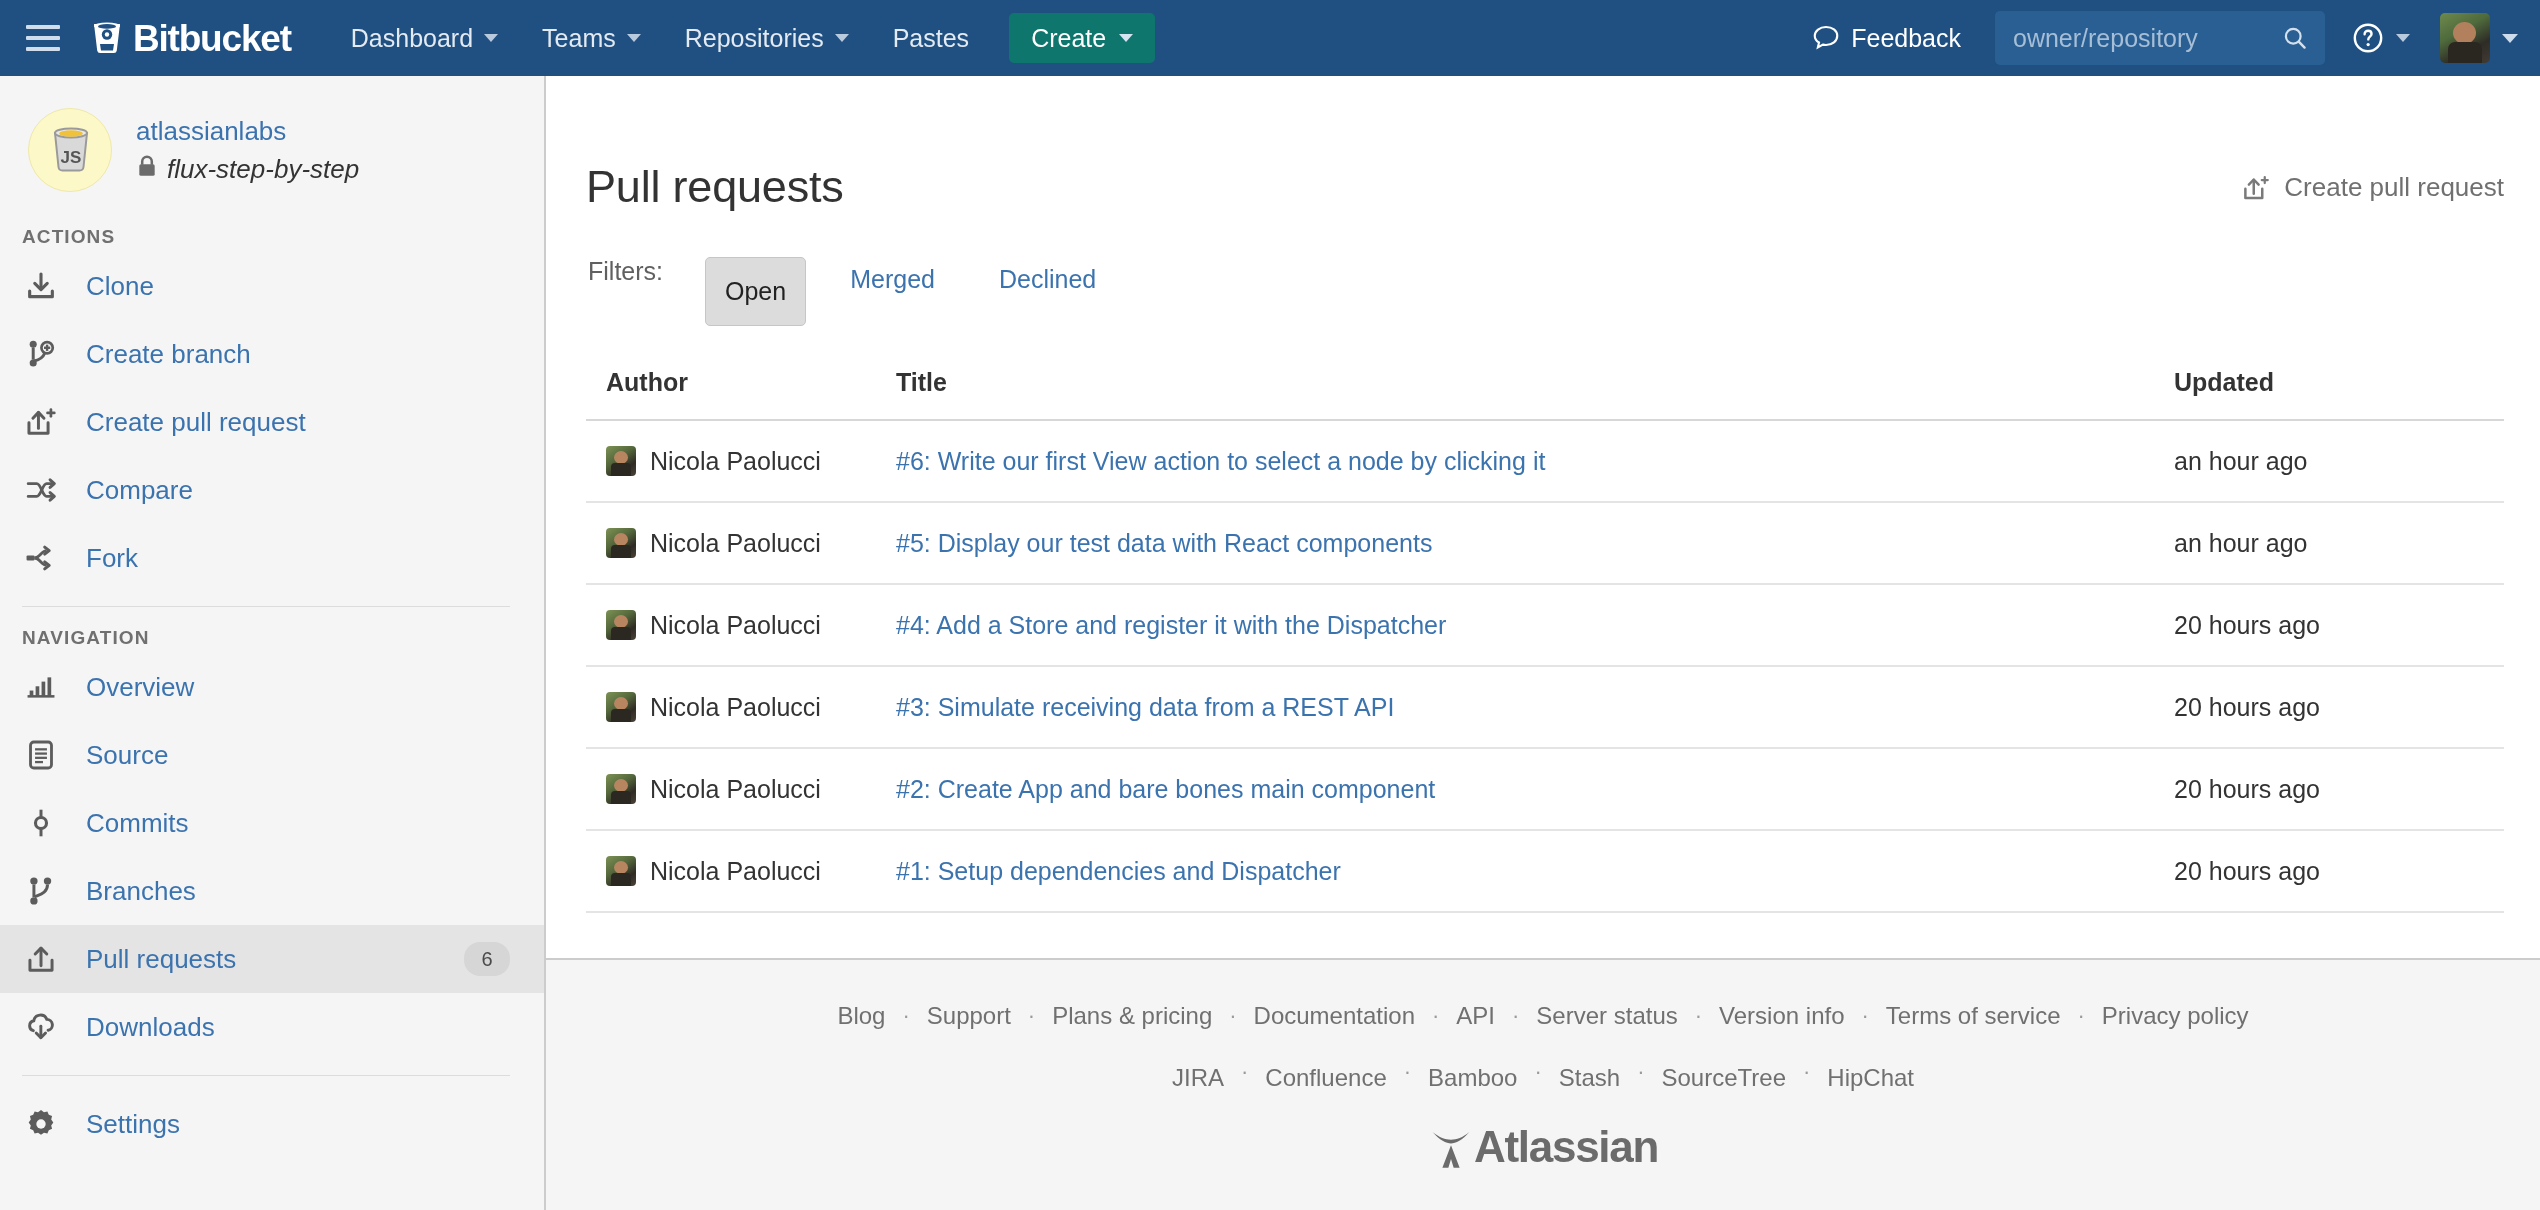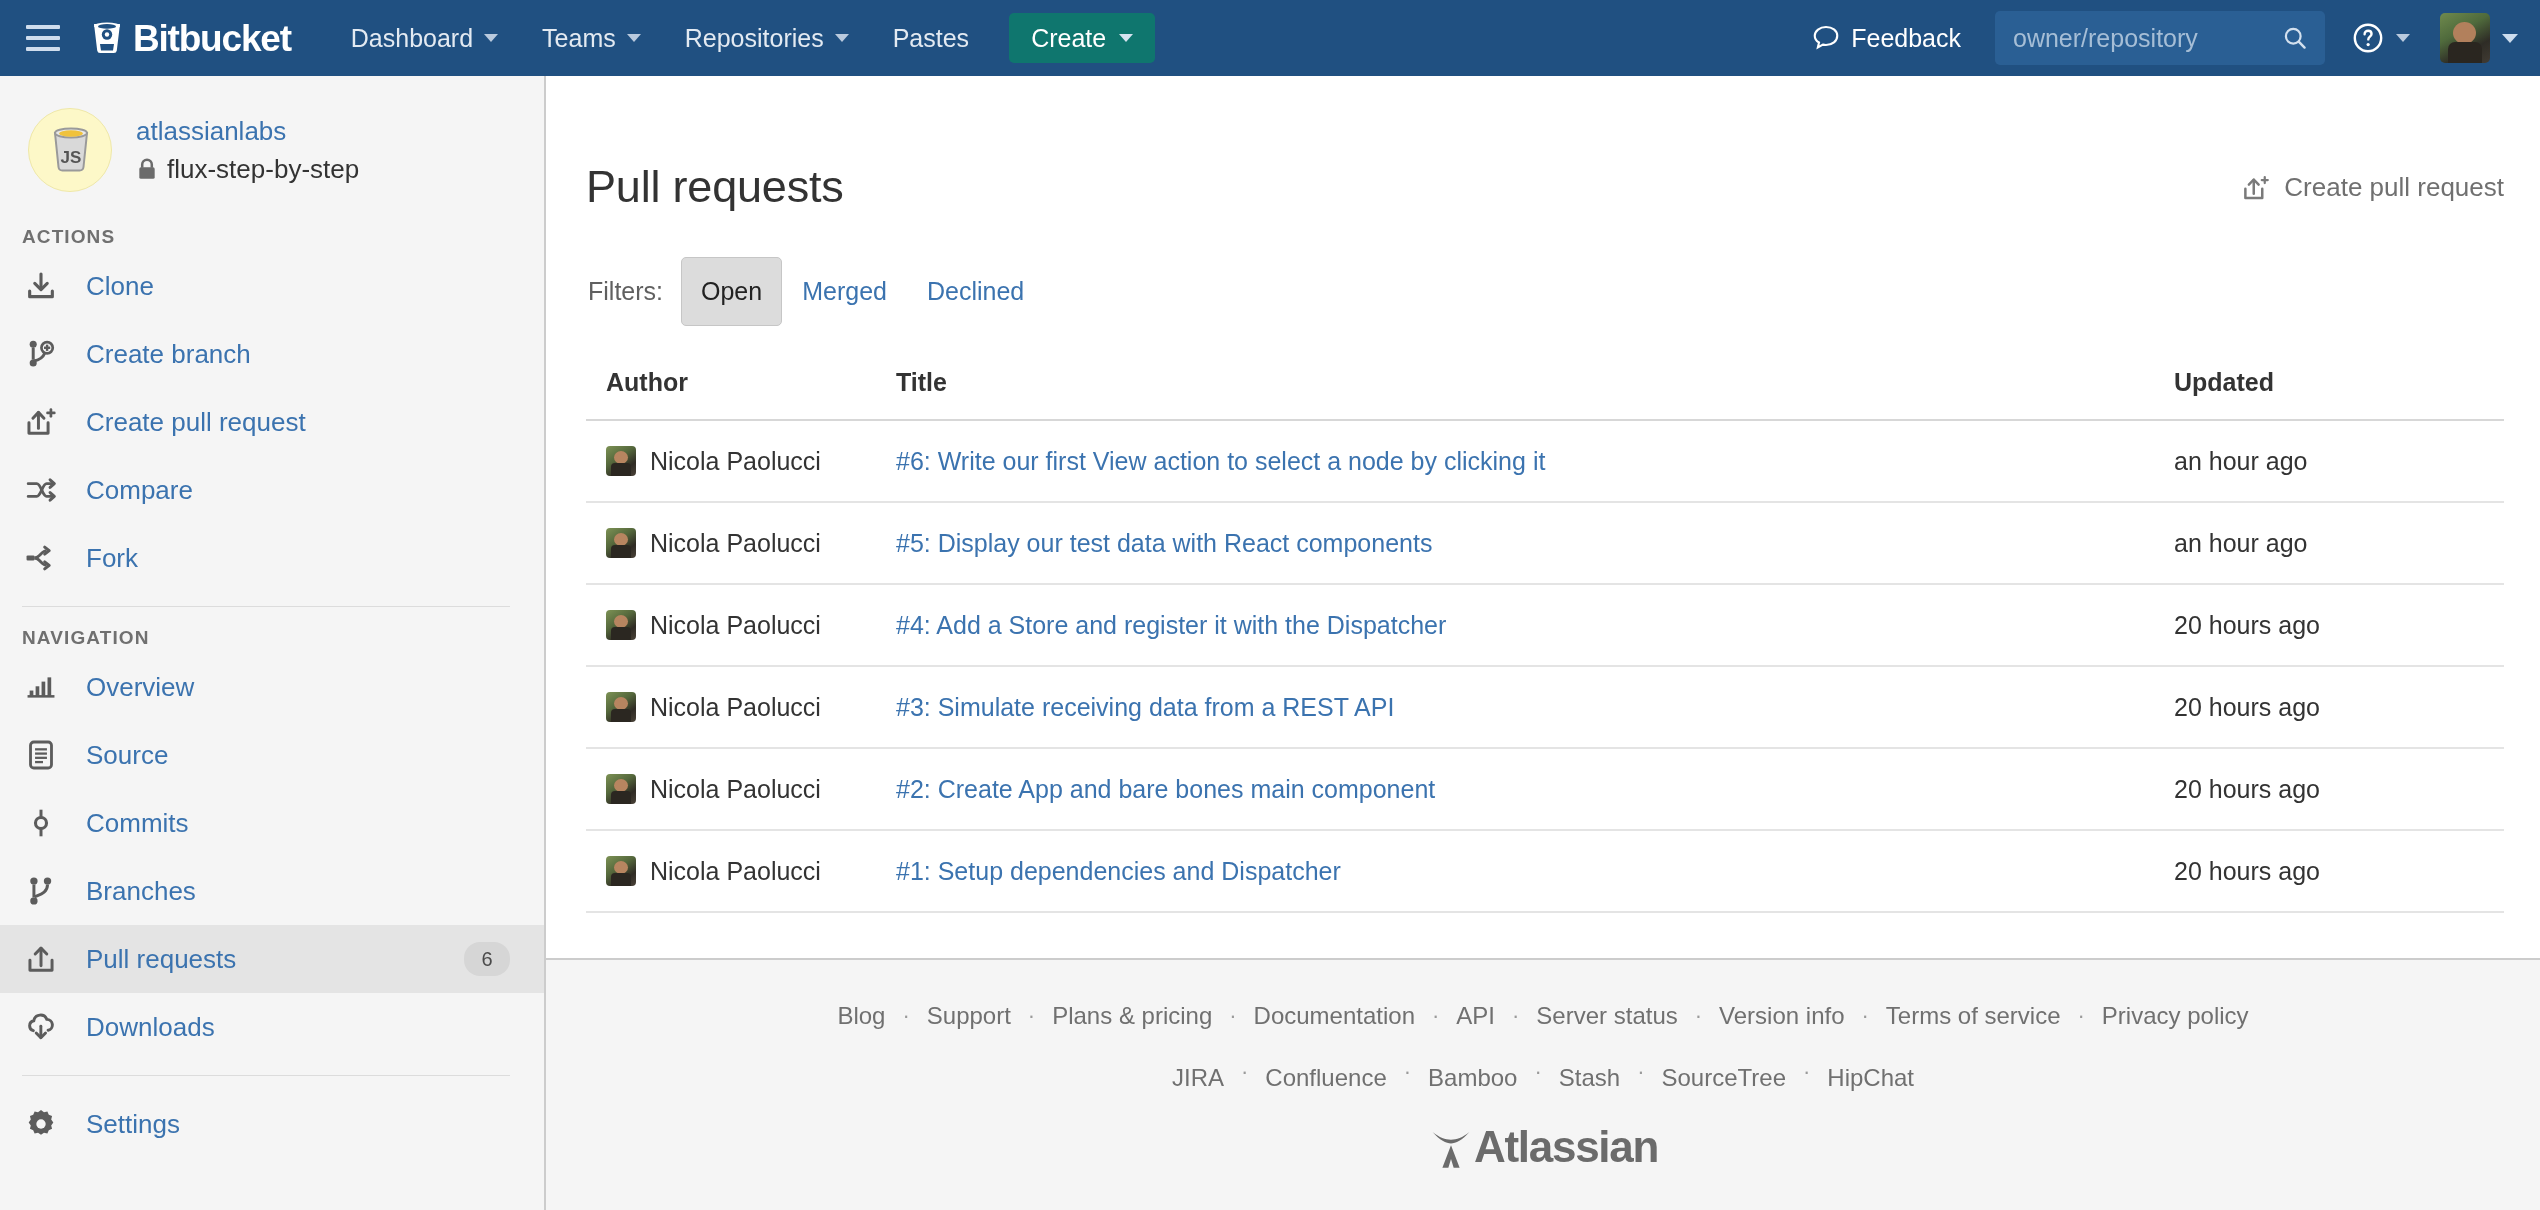--- a/index.html
+++ b/index.html
@@ -143,21 +143,21 @@
     width: 84px; height: 84px; border-radius: 50%;
     background: #fdf8c8; border: 1px solid #efe8a8;
     flex: none; margin-right: 24px;
     position: relative; overflow: hidden;
   }
   .repo-meta { display: flex; flex-direction: column; justify-content: center; }
   .repo-owner {
     color: #3b73af; font-size: 26px; line-height: 1.3;
     cursor: pointer; margin-bottom: 5px;
   }
-  .repo-name-row { display: flex; align-items: center; }
+  .repo-name-row { display: flex; align-items: flex-start; font-style: italic; }
   .repo-name {
     color: #333; font-size: 26px; line-height: 1.2;
   }
   .lock-ico { margin-right: 9px; flex: none; }
 
   .sb-section-title {
     color: #707070; font-size: 19px; font-weight: bold;
     letter-spacing: 1.1px; padding: 6px 0 4px 22px;
   }
 
@@ -201,22 +201,22 @@
     line-height: 1; letter-spacing: -0.2px;
   }
   .create-pr-link {
     margin-left: auto; display: flex; align-items: center;
     color: #707070; font-size: 26px; cursor: pointer;
     margin-top: 8px; white-space: nowrap;
   }
   .create-pr-link .ico { margin-right: 13px; display: flex; }
 
   .filters-row {
-    display: flex; align-items: center;
-    margin-top: 48px; padding-left: 2px;
+    display: flex; align-items: flex-start;
+    margin-top: 48px; padding-left: 2px; gap: 24px;
   }
   .filters-label { color: #606060; font-size: 25px; margin-right: 18px; }
   .filter-btn {
     font-size: 25px; color: #3b73af;
     padding: 8px 20px; border-radius: 5px; cursor: pointer;
   }
   .filter-btn.active {
     background: #dcdcdc; color: #222;
     border: 1px solid #c6c6c6;
     padding: 19px 19px;

